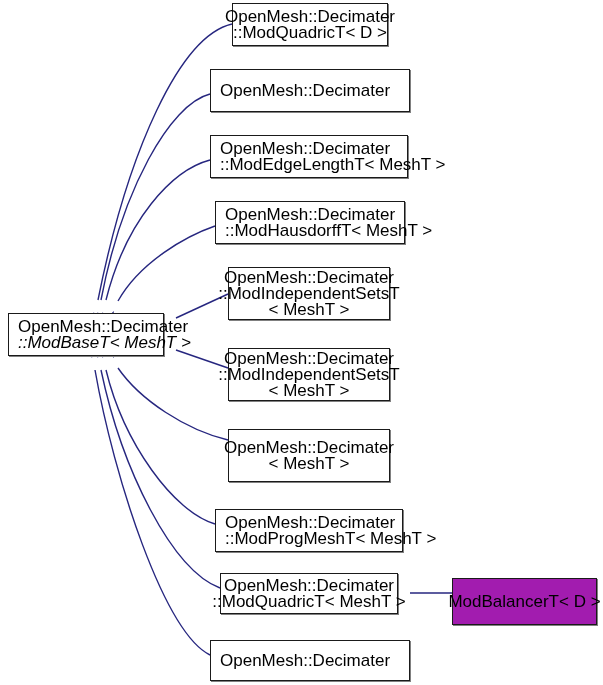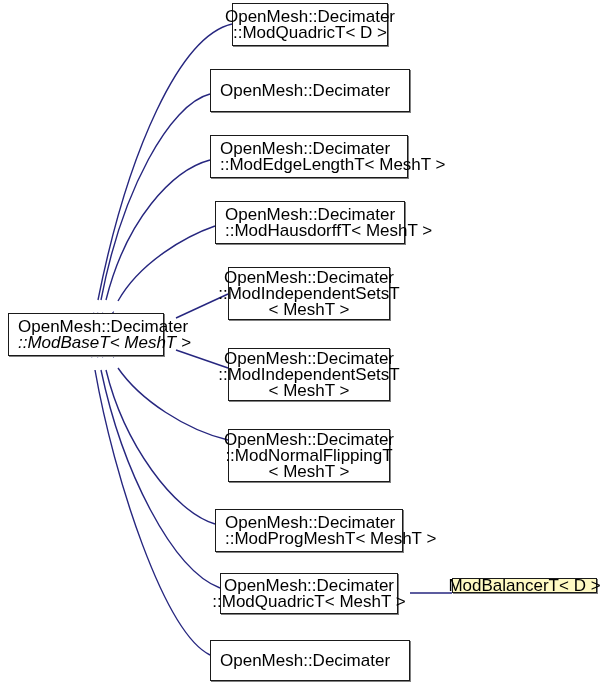--- a/index.html
+++ b/index.html
@@ -102,30 +102,29 @@
       <span class="line" style="color: rgb(0, 0, 0); text-align: center;">::ModIndependentSetsT</span>
       <span class="line" style="color: rgb(0, 0, 0);">&lt; MeshT &gt;</span>
     </div>
     <div class="node" style="left: 228px; top: 348px; width: 162px; height: 53px; border-color: rgb(26, 26, 26); background: rgb(255, 255, 255); box-shadow: rgb(128, 128, 128) 1px 1px 0px 0px;">
       <span class="line" style="color: rgb(0, 0, 0);">OpenMesh::Decimater</span>
       <span class="line" style="color: rgb(0, 0, 0);">::ModIndependentSetsT</span>
       <span class="line" style="color: rgb(0, 0, 0);">&lt; MeshT &gt;</span>
     </div>
     <div class="node" style="left: 228px; top: 429px; width: 162px; height: 53px; border-color: rgb(26, 26, 26); background: rgb(255, 255, 255); box-shadow: rgb(128, 128, 128) 1px 1px 0px 0px;">
       <span class="line" style="color: rgb(0, 0, 0);">OpenMesh::Decimater</span>
-      <span class="line" style="color: rgb(0, 0, 0);">::ModNormalFlippingT</span>
       <span class="line" style="color: rgb(0, 0, 0);">&lt; MeshT &gt;</span>
     </div>
     <div class="node left" style="left: 215px; top: 509px; width: 188px; height: 43px; border-color: rgb(26, 26, 26); background: rgb(255, 255, 255); box-shadow: rgb(128, 128, 128) 1px 1px 0px 0px;">
       <span class="line" style="color: rgb(0, 0, 0);">OpenMesh::Decimater</span>
       <span class="line" style="color: rgb(0, 0, 0);">::ModProgMeshT&lt; MeshT &gt;</span>
     </div>
     <div class="node" style="left: 220px; top: 573px; width: 178px; height: 41px; border-color: rgb(26, 26, 26); background: rgb(255, 255, 255); box-shadow: rgb(128, 128, 128) 1px 1px 0px 0px;">
       <span class="line" style="color: rgb(0, 0, 0);">OpenMesh::Decimater</span>
       <span class="line" style="color: rgb(0, 0, 0);">::ModQuadricT&lt; MeshT &gt;</span>
     </div>
     <div class="node left" style="left: 210px; top: 640px; width: 200px; height: 41px; border-color: rgb(26, 26, 26); background: rgb(255, 255, 255); box-shadow: rgb(128, 128, 128) 1px 1px 0px 0px;">
       <span class="line" style="color: rgb(0, 0, 0);">OpenMesh::Decimater</span>
     </div>
-    <div class="node" style="left: 452px; top: 578px; width: 145px; height: 15px; border-color: rgb(26, 26, 26); background: #fef9c3; box-shadow: rgb(128, 128, 128) 1px 1px 0px 0px;">
+    <div class="node" style="left: 452px; top: 578px; width: 145px; height: 47px; border-color: rgb(26, 26, 26); background: #a21caf; box-shadow: rgb(128, 128, 128) 1px 1px 0px 0px;">
       <span class="line" style="color: rgb(0, 0, 0);">ModBalancerT&lt; D &gt;</span>
     </div>
   </div>
 
 </body></html>

